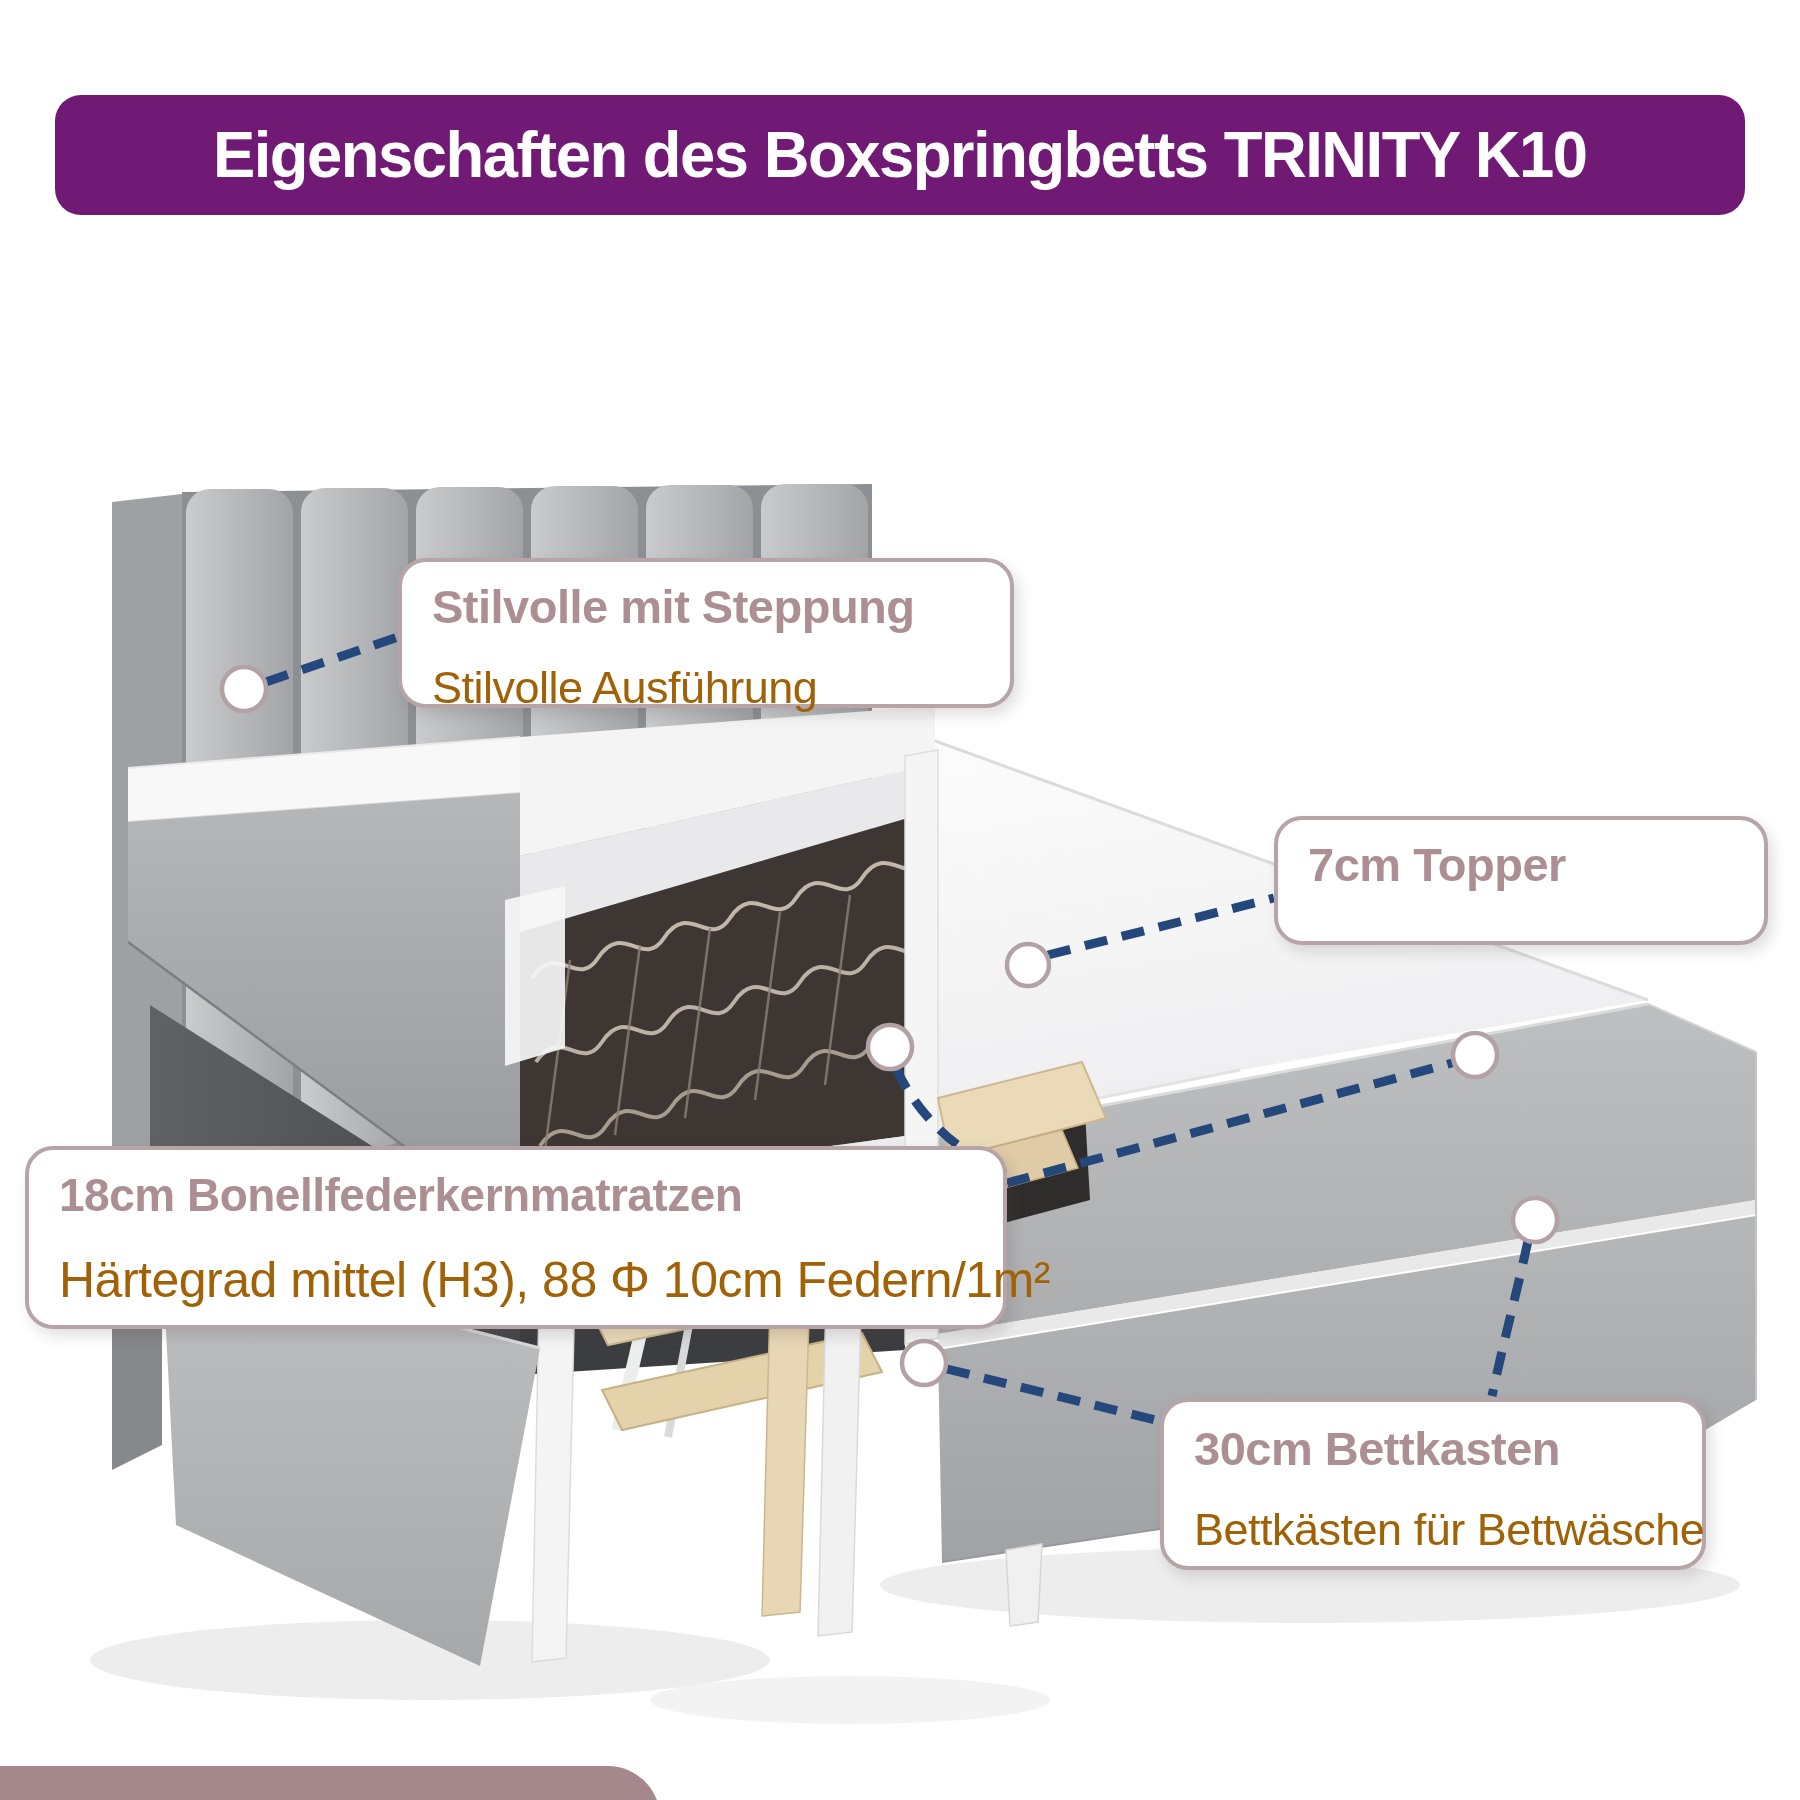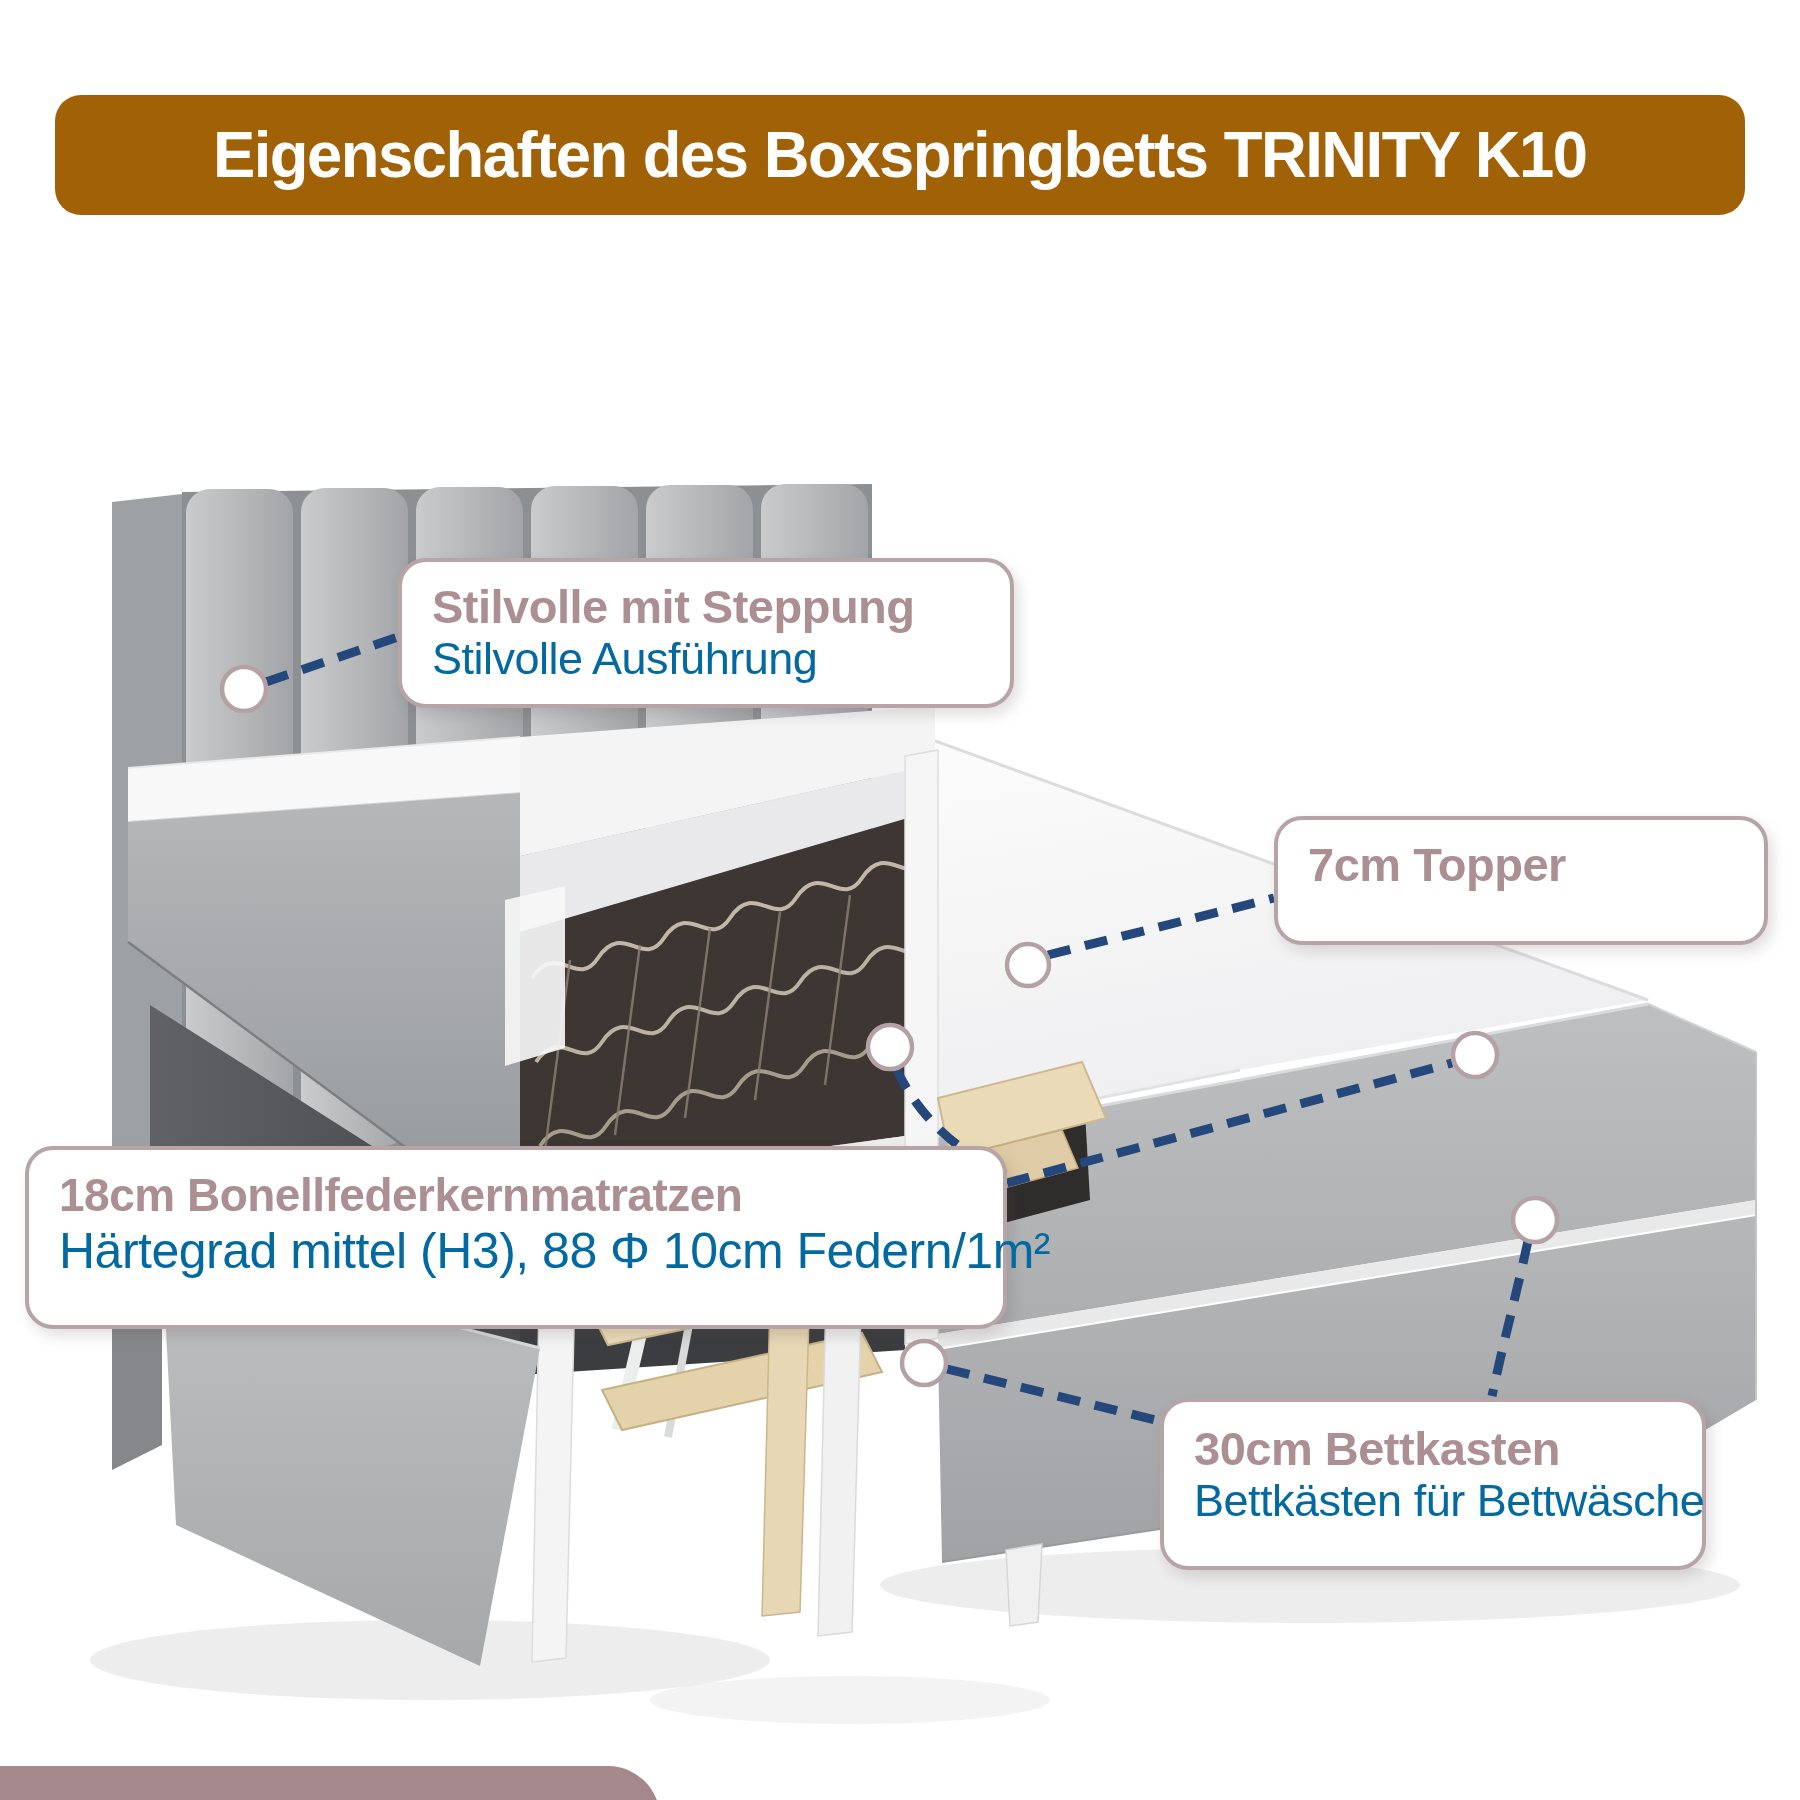--- a/index.html
+++ b/index.html
@@ -2,38 +2,38 @@
 <html><head>
 <meta charset="utf-8">
 <style>
   html,body{margin:0;padding:0;background:#ffffff;}
   body{width:1800px;height:1800px;overflow:hidden;
        font-family:"Liberation Sans", sans-serif;}
   .canvas{position:relative;width:1800px;height:1800px;background:#ffffff;}
 
   
   .header{position:absolute;left:55px;top:95px;width:1690px;height:120px;
-          background:#a16207;border-radius:26px;display:flex;
+          background:#701a75;border-radius:26px;display:flex;
           align-items:center;justify-content:center;}
   .header .title{color:#ffffff;font-size:64px;font-weight:700;
                  letter-spacing:-1.5px;white-space:nowrap;
                  transform:scaleX(0.99);}
 
   
   .bed{position:absolute;left:0;top:0;width:1800px;height:1800px;}
 
   
   .callout{position:absolute;background:#ffffff;border:4px solid #b7a4a6;
            border-radius:28px;box-sizing:border-box;
            box-shadow:5px 7px 14px rgba(90,70,72,0.18);
            padding:18px 30px 14px 30px;}
   .callout .c-title{color:#ab8f92;font-weight:700;font-size:47px;
                     letter-spacing:-0.5px;line-height:1.13;white-space:nowrap;}
-  .callout .c-sub{color:#0369a1;font-weight:500;font-size:45px;
-                  letter-spacing:-0.5px;line-height:1.16;white-space:nowrap;}
+  .callout .c-sub{color:#a16207;font-weight:500;font-size:45px;
+                  letter-spacing:-0.5px;line-height:1.16;white-space:nowrap;margin-top:29px;}
   .co-kopfteil{left:398px;top:558px;width:616px;height:150px;}
   .co-topper{left:1274px;top:816px;width:494px;height:129px;}
   .co-matratzen{left:25px;top:1146px;width:982px;height:183px;padding-top:20px;}
   .co-matratzen .c-title{font-size:46px;}
   .co-matratzen .c-sub{font-size:50px;}
   .co-bettkasten{left:1160px;top:1398px;width:546px;height:172px;padding-top:20px;}
 
   
   .corner-shape{position:absolute;left:0;top:1766px;width:660px;height:60px;
                 background:#a5888b;border-top-right-radius:52px;}

